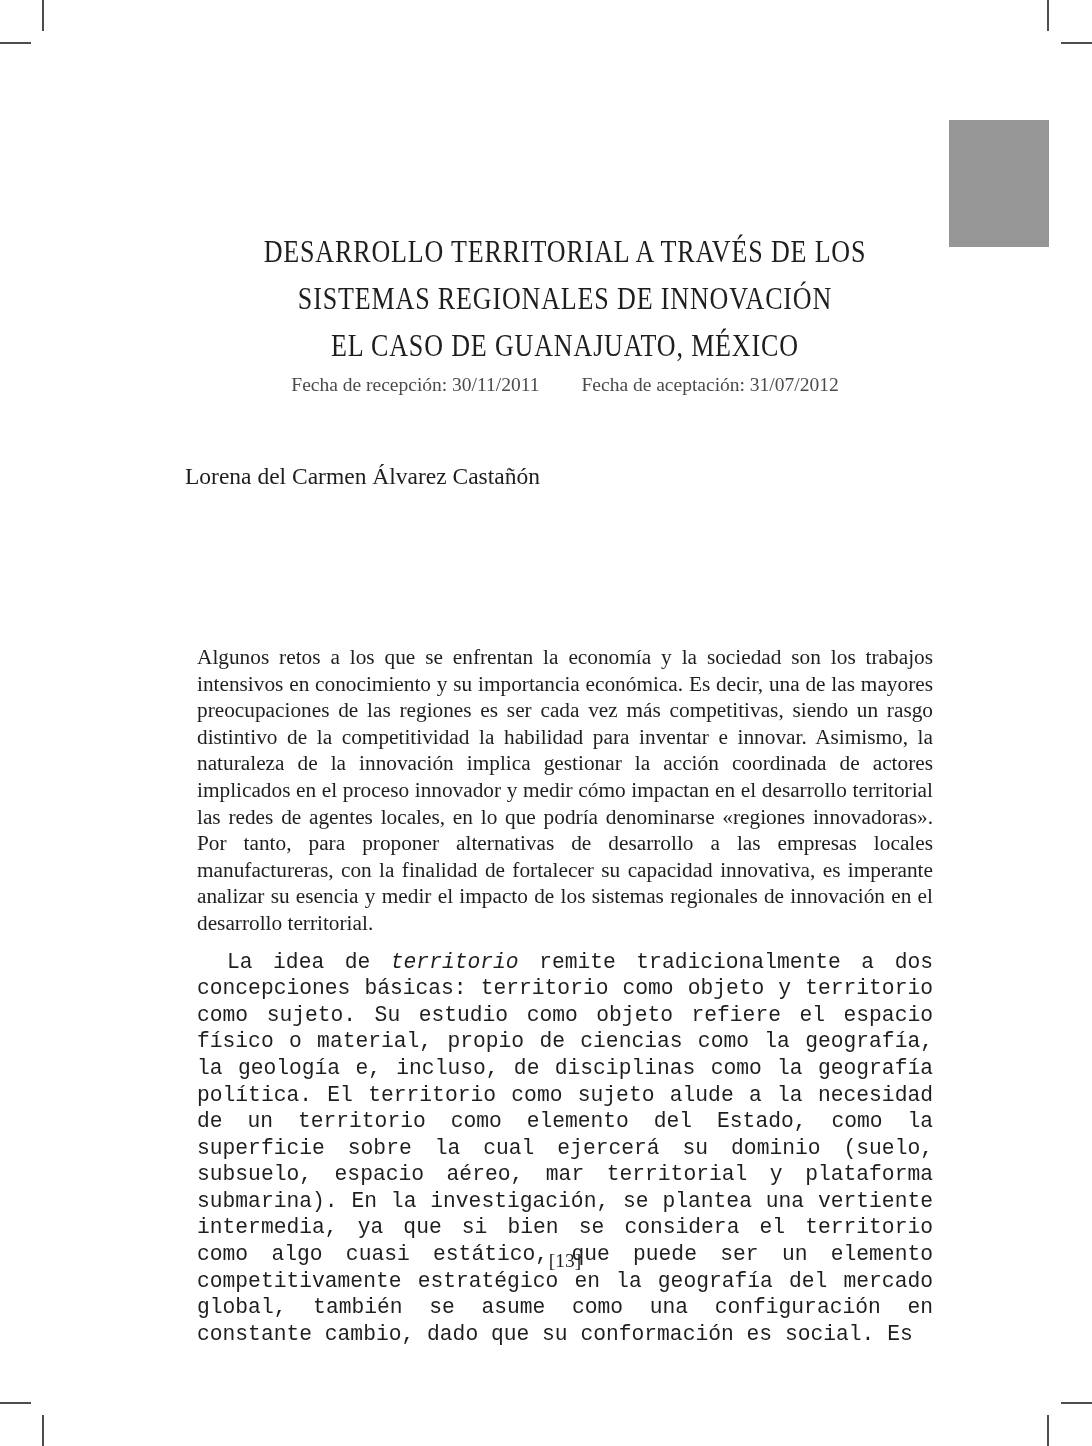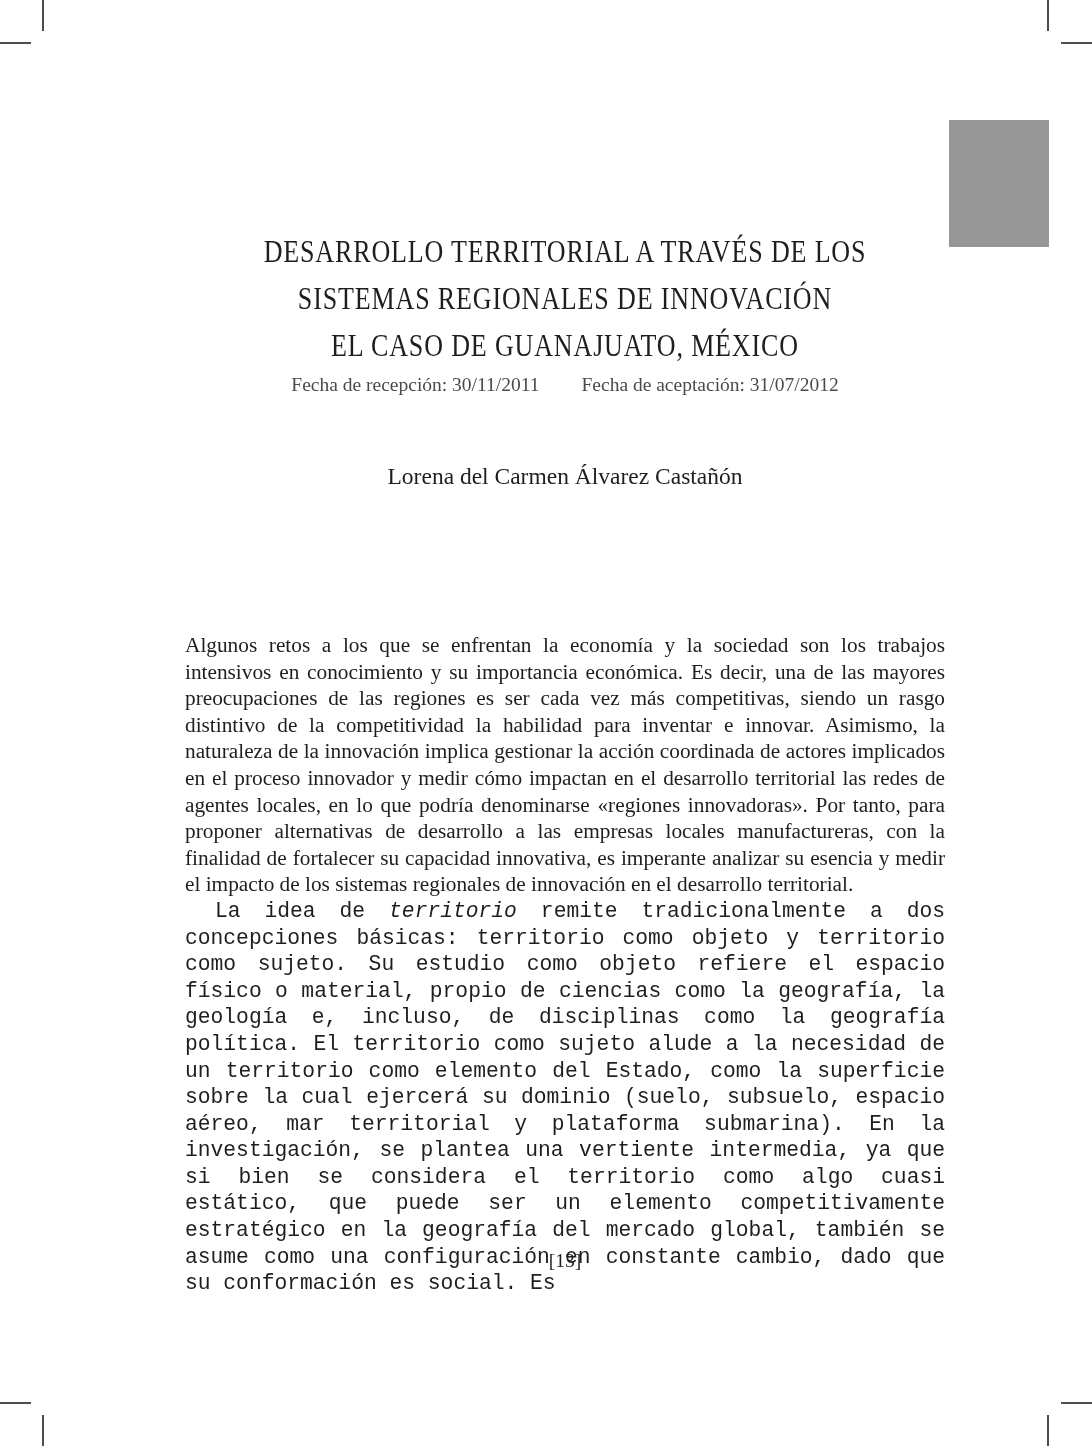--- a/index.html
+++ b/index.html
@@ -53,31 +53,30 @@
   .title-line{display:block;transform:scaleX(0.84);transform-origin:50% 50%;white-space:nowrap;}
   .dates{
     position:absolute;top:374px;left:0;width:100%;
     display:flex;justify-content:center;gap:42px;
     font-size:19.5px;color:var(--muted);
     white-space:nowrap;
     text-align:right;
   }
   .authors{
     position:absolute;top:460px;left:0;width:100%;
-    text-align:center;
     font-size:23.5px;line-height:32px;
     color:var(--text);
   }
   .bodytext{
     position:absolute;top:632px;left:0;width:100%;
     font-size:21.3px;line-height:26.6px;
     text-align:justify;
     color:var(--text);
   }
-  .bodytext p{margin:0;padding:0;}
+  .bodytext p{margin:12px;padding:0;}
   .bodytext p.indent{text-indent:30px;font-family:Liberation Mono, monospace;}
   .page-number{
     position:absolute;top:1238px;left:0;width:100%;
     text-align:center;
     font-size:19.5px;color:var(--text);margin-top:12px;
   }
 </style>
 </head>
 <body>
 

